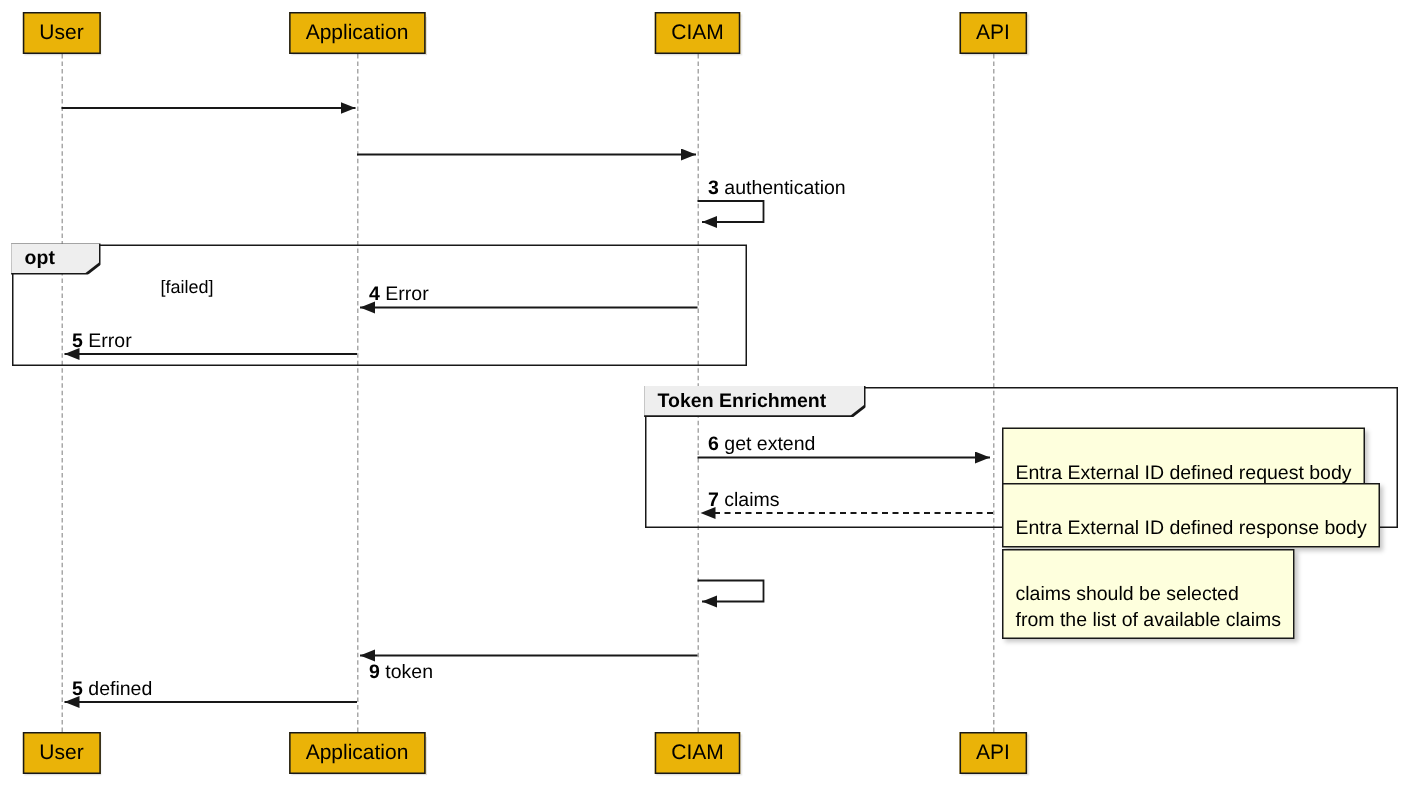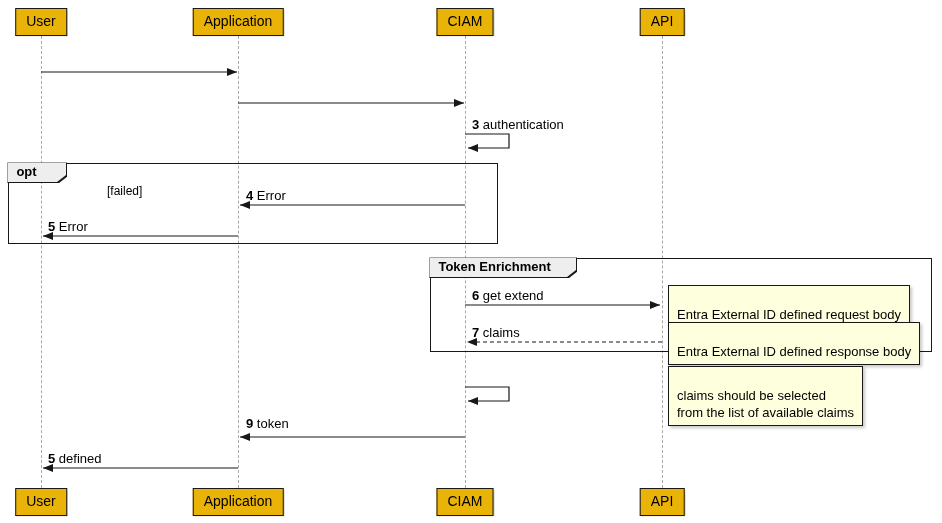--- a/index.html
+++ b/index.html
@@ -136,21 +136,21 @@
     <polyline points="465,387 509,387 509,401 468,401" fill="none" marker-end="url(#arrow)"></polyline>
     <line x1="465" y1="437" x2="240" y2="437" marker-end="url(#arrow)"></line>
     <line x1="238" y1="468" x2="43" y2="468" marker-end="url(#arrow)"></line>
   </svg>
 
   <div class="msg-label" style="left:472px;top:117px"><b>3</b> <span>authentication</span></div>
   <div class="msg-label" style="left:246px;top:188px"><b>4</b> <span>Error</span></div>
   <div class="msg-label" style="left:48px;top:219px"><b>5</b> <span>Error</span></div>
   <div class="msg-label" style="left:472px;top:288px"><b>6</b> <span>get extend</span></div>
   <div class="msg-label" style="left:472px;top:325px"><b>7</b> <span>claims</span></div>
-  <div class="msg-label" style="left:246px;top:416px"><b>9</b> <span>token</span></div>
+  <div class="msg-label" style="left:246px;top:440px"><b>9</b> <span>token</span></div>
   <div class="msg-label" style="left:48px;top:451px"><b>5</b> <span>defined</span></div>
 
   <div class="note" style="left:668px;top:285px">Entra External ID defined request body</div>
   <div class="note" style="left:668px;top:322px">Entra External ID defined response body</div>
   <div class="note" style="left:668px;top:366px">claims should be selected
 from the list of available claims</div>
 
   <div class="participant top" style="left:41px"><span>User</span></div>
   <div class="participant top" style="left:238px"><span>Application</span></div>
   <div class="participant top" style="left:465px"><span>CIAM</span></div>

